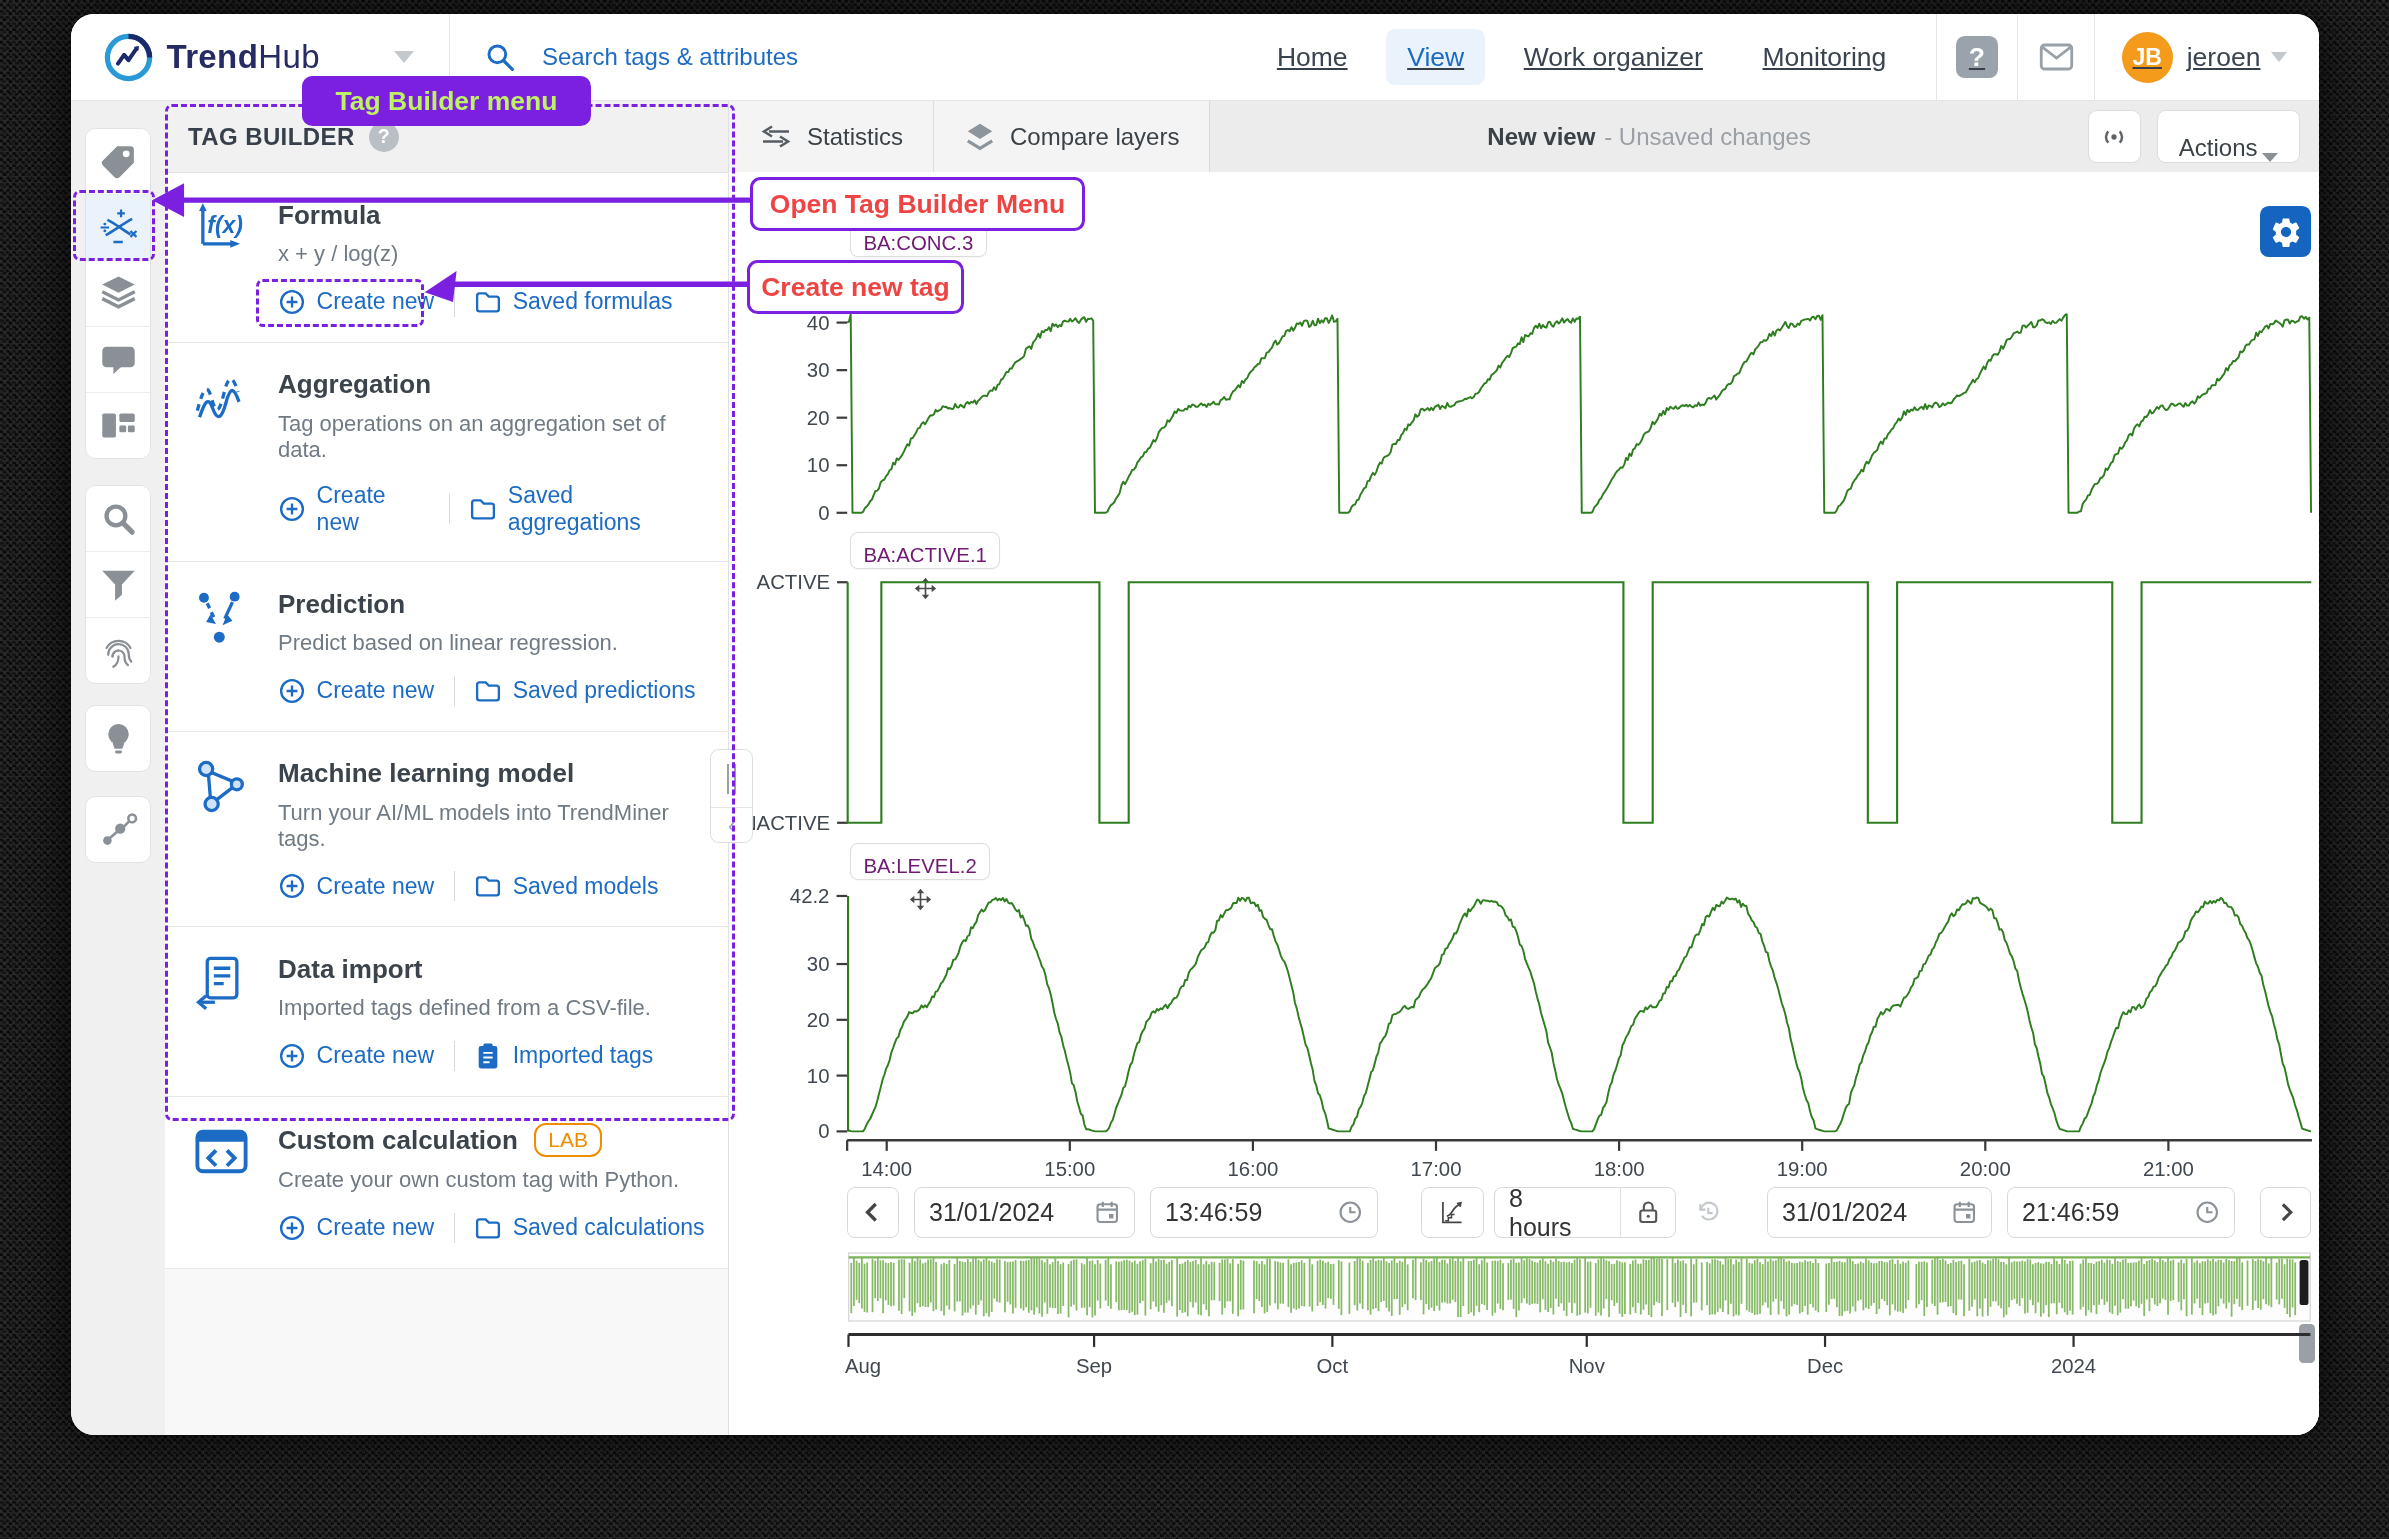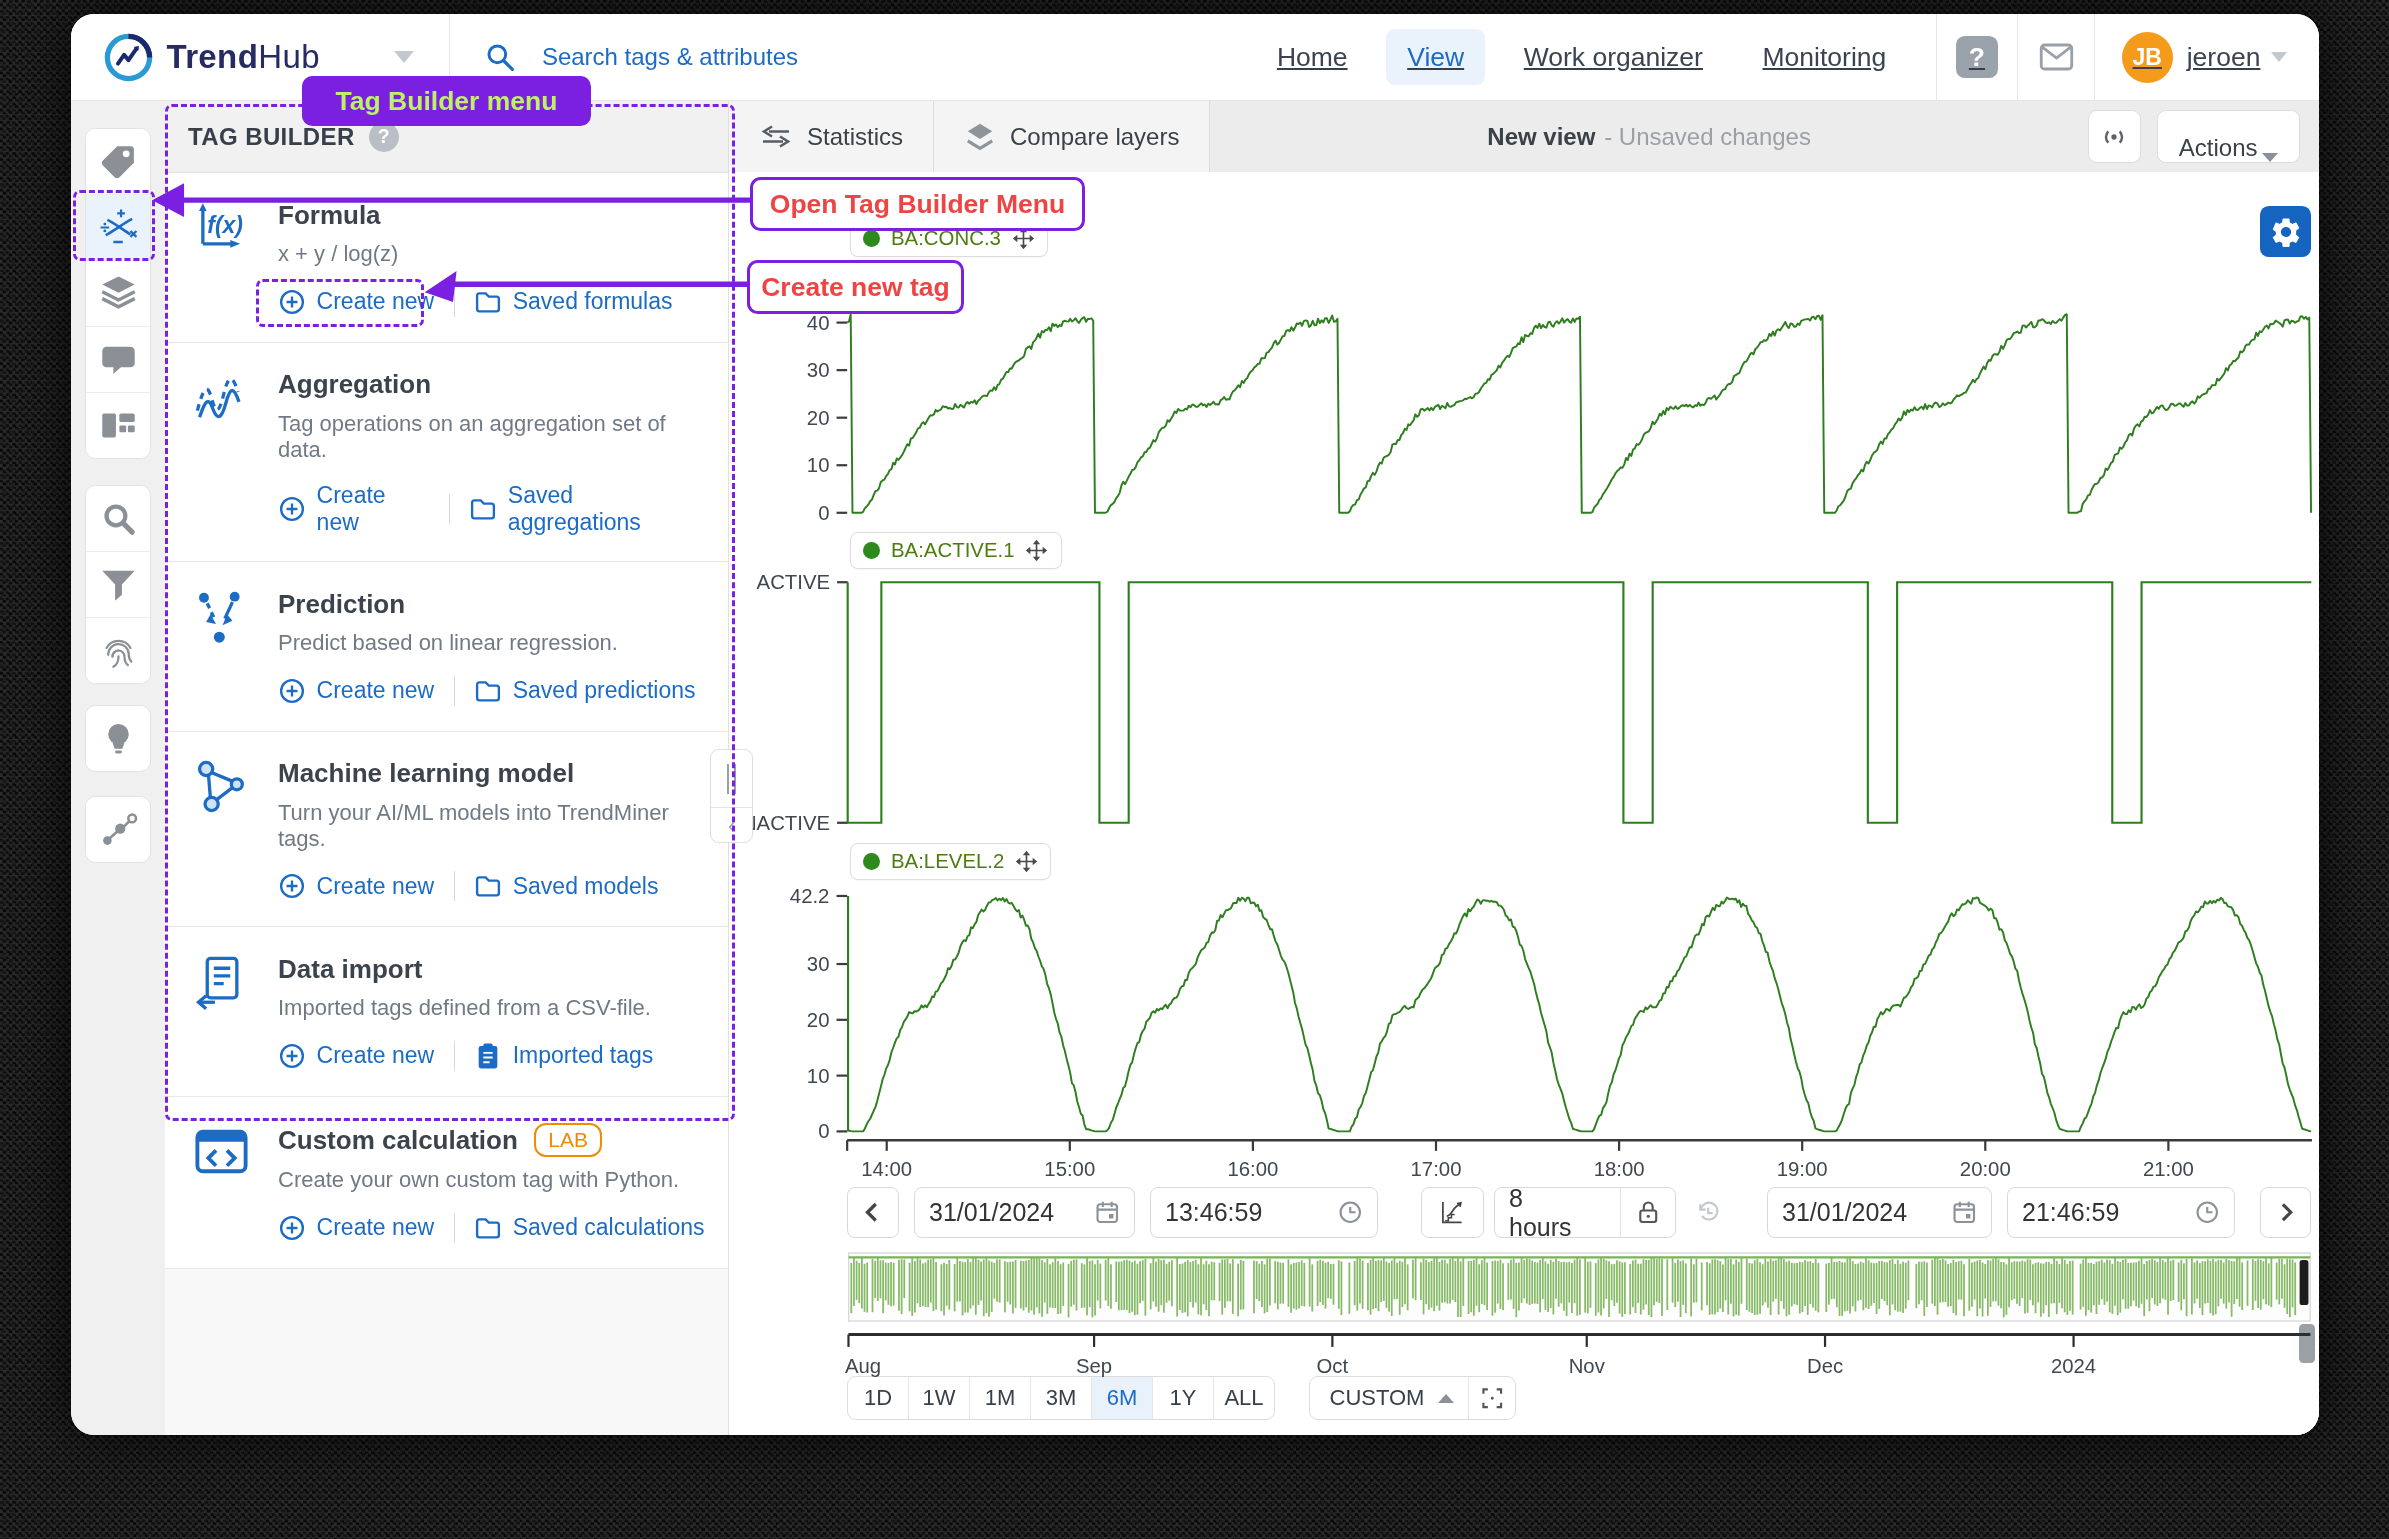--- a/index.html
+++ b/index.html
@@ -70,21 +70,21 @@
   .tb-btn{display:flex;align-items:center;gap:14px;padding:0 30px;font-size:24px;color:#3a4147;background:#f4f4f4;border-right:0.9px solid #dcdcdc;}
   .tb-title{flex:1;display:flex;align-items:center;justify-content:center;font-size:24px;color:#9aa0a6;gap:8.8px;}
   .tb-title b{color:#3a4147;font-weight:700;}
   .tb-right{display:flex;align-items:center;gap:16px;padding-right:19.5px;}
   .round-btn{width:51px;height:51px;background:#fff;border:0.9px solid #dcdcdc;border-radius:8.8px;display:flex;align-items:center;justify-content:center;}
   .actions-btn{height:51px;background:#fff;border:0.9px solid #dcdcdc;border-radius:8.8px;display:flex;align-items:flex-end;gap:4px;padding:0 21px;font-size:24px;color:#3a4147;}
   .caret-down{width:0;height:0;border-left:8px solid transparent;border-right:8px solid transparent;border-top:9.7px solid #8a9096;}
   
   .charts{position:absolute;left:0;top:71px;right:0;bottom:0;background:#fff;}
   .gear-btn{position:absolute;left:1531px;top:34px;width:51px;height:51px;border-radius:8.8px;background:#1565c0;display:flex;align-items:center;justify-content:center;}
-  .chip{position:absolute;display:flex;align-items:center;gap:10.6px;background:#fff;border:0.9px solid #ddd;border-radius:8px;height:35px;padding:0 12.4px;font-size:20.4px;color:#4d7c0f;box-shadow:0 0.9px 1.8px rgba(0,0,0,.04);}
+  .chip{position:absolute;display:flex;align-items:center;gap:10.6px;background:#fff;border:0.9px solid #ddd;border-radius:8px;height:35px;padding:0 12.4px;font-size:20.4px;color:#701a75;box-shadow:0 0.9px 1.8px rgba(0,0,0,.04);flex-direction:column;}
   .chip .dot{width:17px;height:17px;border-radius:50%;background:#2e8a1d;}
   .chip svg{width:23px;height:23px;}
   svg text{font-family:"Liberation Sans", sans-serif;}
   
   .ctrls{position:absolute;top:1015px;left:0;right:0;height:51px;}
   .ctl{position:absolute;height:51px;box-sizing:border-box;background:#fff;border:0.9px solid #d9d9d9;border-radius:8px;display:flex;align-items:center;justify-content:space-between;font-size:25px;color:#333;padding:0 14px;}
   .ctl.icon-only{justify-content:center;}
   .ctl .val{padding-right:12.4px;}
   .ctl svg{width:26.5px;height:26.5px;}
   .dur-div{width:0.9px;height:50px;background:#e2e2e2;margin:0 0 0 16px;}
@@ -603,42 +603,20 @@
         </div>
         <div class="ctl icon-only" style="left:1531px;width:51px;">
           <svg viewBox="0 0 16 16">
               <path d="M6 2l6 6-6 6" fill="none" stroke="#444" stroke-width="2.4"></path>
             </svg>
         </div>
       </div>
 
       <div class="strip-tab"></div>
 
-      <div class="ranges">
-        <div class="range-group" id="range-group">
-            <div class="range-btn">1D</div>
-            <div class="range-btn">1W</div>
-            <div class="range-btn">1M</div>
-            <div class="range-btn">3M</div>
-            <div class="range-btn active">6M</div>
-            <div class="range-btn">1Y</div>
-            <div class="range-btn">ALL</div>
-          </div>
-        <div class="custom-group">
-          <span>CUSTOM</span>
-          <span class="caret-up"></span>
-          <span class="cg-div"></span>
-          <span class="cg-icon">
-            <svg width="26.5" height="26.5" viewBox="0 0 30 30">
-              <path d="M5 10V5h5M25 10V5h-5M5 20v5h5M25 20v5h-5" fill="none" stroke="#555" stroke-width="2.4"></path>
-              <circle cx="15" cy="15" r="1.6" fill="#555"></circle>
-            </svg>
-          </span>
-        </div>
-      </div>
     <div class="chip" style="left: 121px; top: 48px;">
           <span class="dot"></span>
           <span>BA:CONC.3</span>
           <span style="display:flex">
             <svg viewBox="0 0 28 28" fill="#4a4a4a">
               <path d="M14 1l4.5 5.5h-9zM14 27l-4.5-5.5h9zM1 14l5.5-4.5v9zM27 14l-5.5 4.5v-9z"></path>
               <path d="M13 6h2v16h-2zM6 13h16v2H6z"></path>
             </svg>
           </span>
         </div>

